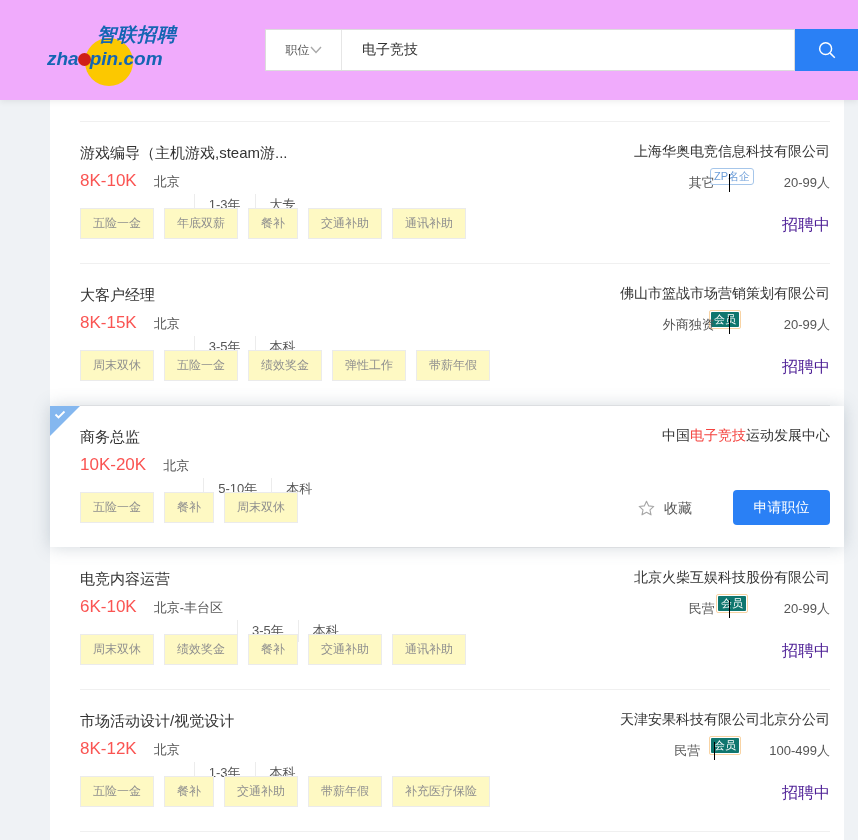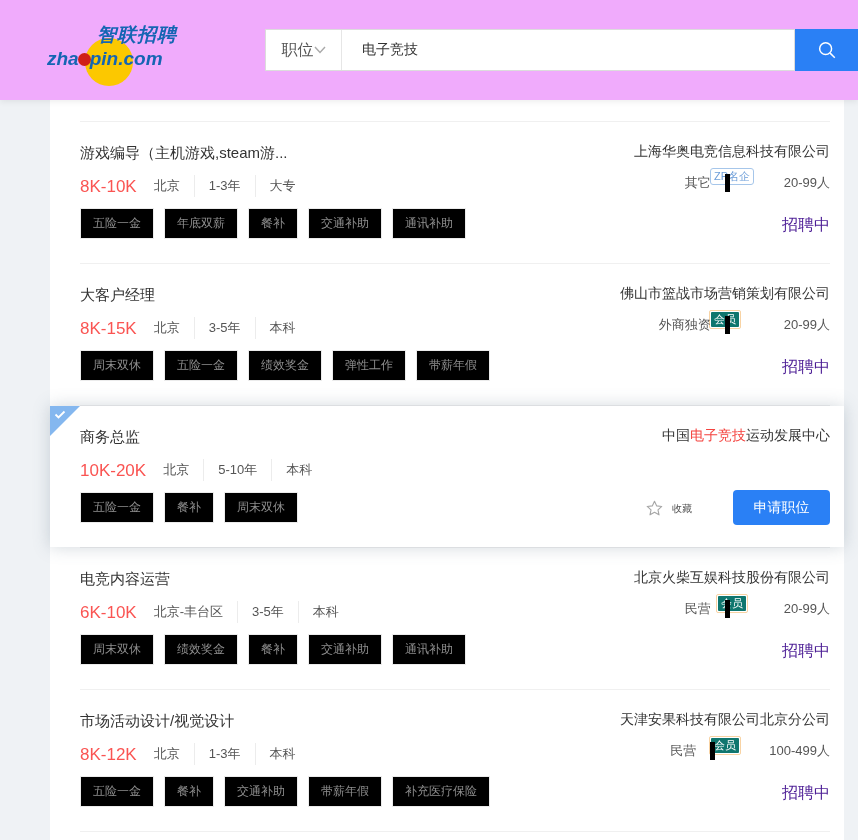--- a/index.html
+++ b/index.html
@@ -37,21 +37,21 @@
     background:#cf2017; vertical-align:-1px; margin:0 -1px;
   }
 
   .search-box {
     position:absolute; left:265px; top:29px; width:530px; height:42px;
     border:1px solid #dcdcdc; background:#fff;
     display:flex; align-items:stretch;
   }
   .search-category {
     width:76px; display:flex; align-items:center; justify-content:center; gap:0;
-    font-size:16px; color:#555; border-right:1px solid #e6e6e6; cursor:pointer;
+    font-size:12px; color:#555; border-right:1px solid #e6e6e6; cursor:pointer;
   }
   .search-input {
     flex:1; border:none; outline:none; padding:0 20px;
     font-size:14px; color:#333; font-family:inherit;
   }
   .search-btn {
     position:absolute; left:795px; top:29px; width:63px; height:42px;
     background:#2a80f5; border:none; cursor:pointer;
     display:flex; align-items:center; justify-content:center;
   }
@@ -87,51 +87,51 @@
   .badge-vip-outer {
     border:1px solid #f8d3a4; border-radius:2px; padding:1px; line-height:0;
   }
   .badge-vip {
     display:inline-block; font-size:11px; color:#fff; background:#0f766e;
     border-radius:1px; padding:1px 3px; line-height:13px;
   }
 
   .salary-row {
     position:absolute; left:30px; top:49px; height:26px;
-    display:flex; align-items:flex-end;
+    display:flex; align-items:flex-start;
   }
   .salary { font-size:17px; color:#fa5452; margin-right:17px; }
   .meta-item { font-size:13px; color:#555; padding:2px 14px; }
   .meta-item + .meta-item { border-left:1px solid #ececec;margin-top:23px; }
 
   .company-meta {
     position:absolute; right:14px; top:52px;
     display:flex; align-items:center; font-size:13px; color:#555;
   }
-  .company-meta .cm-type { padding-right:14px; border-right:5px solid #000000; }
+  .company-meta .cm-type { padding-right:14px; border-right:1px solid #000000; }
   .company-meta .cm-size { padding-left:14px;margin-left:40px; }
 
   .tags-row { position:absolute; left:30px; top:86px; display:flex; gap:10px; }
   .tag {
     border:1px solid #ebebeb; color:#8f8f8f; font-size:12px;
-    padding:6px 12px; background:#000000; white-space:nowrap;
+    padding:6px 12px; background:#fef9c3; white-space:nowrap;
   }
 
   .status { position:absolute; right:14px; top:93px; font-size:16px; color:#4c1d95; }
 
   
   .corner-flag {
     position:absolute; left:0; top:0; width:0; height:0;
     border-top:30px solid #84b7ef; border-right:30px solid transparent;
   }
   .corner-check { position:absolute; left:4px; top:4px; }
   .favorite {
     position:absolute; right:152px; top:93px;
     display:flex; align-items:center; gap:8px;
-    font-size:10px; color:#555; cursor:pointer;
+    font-size:14px; color:#555; cursor:pointer;
   }
   .apply-btn {
     position:absolute; right:14px; top:84px; width:97px; height:35px;
     background:#2a80f5; color:#fff; font-size:14px;
     border:none; border-radius:4px; cursor:pointer;
     font-family:inherit;
   }
 </style>
 </head>
 <body>

